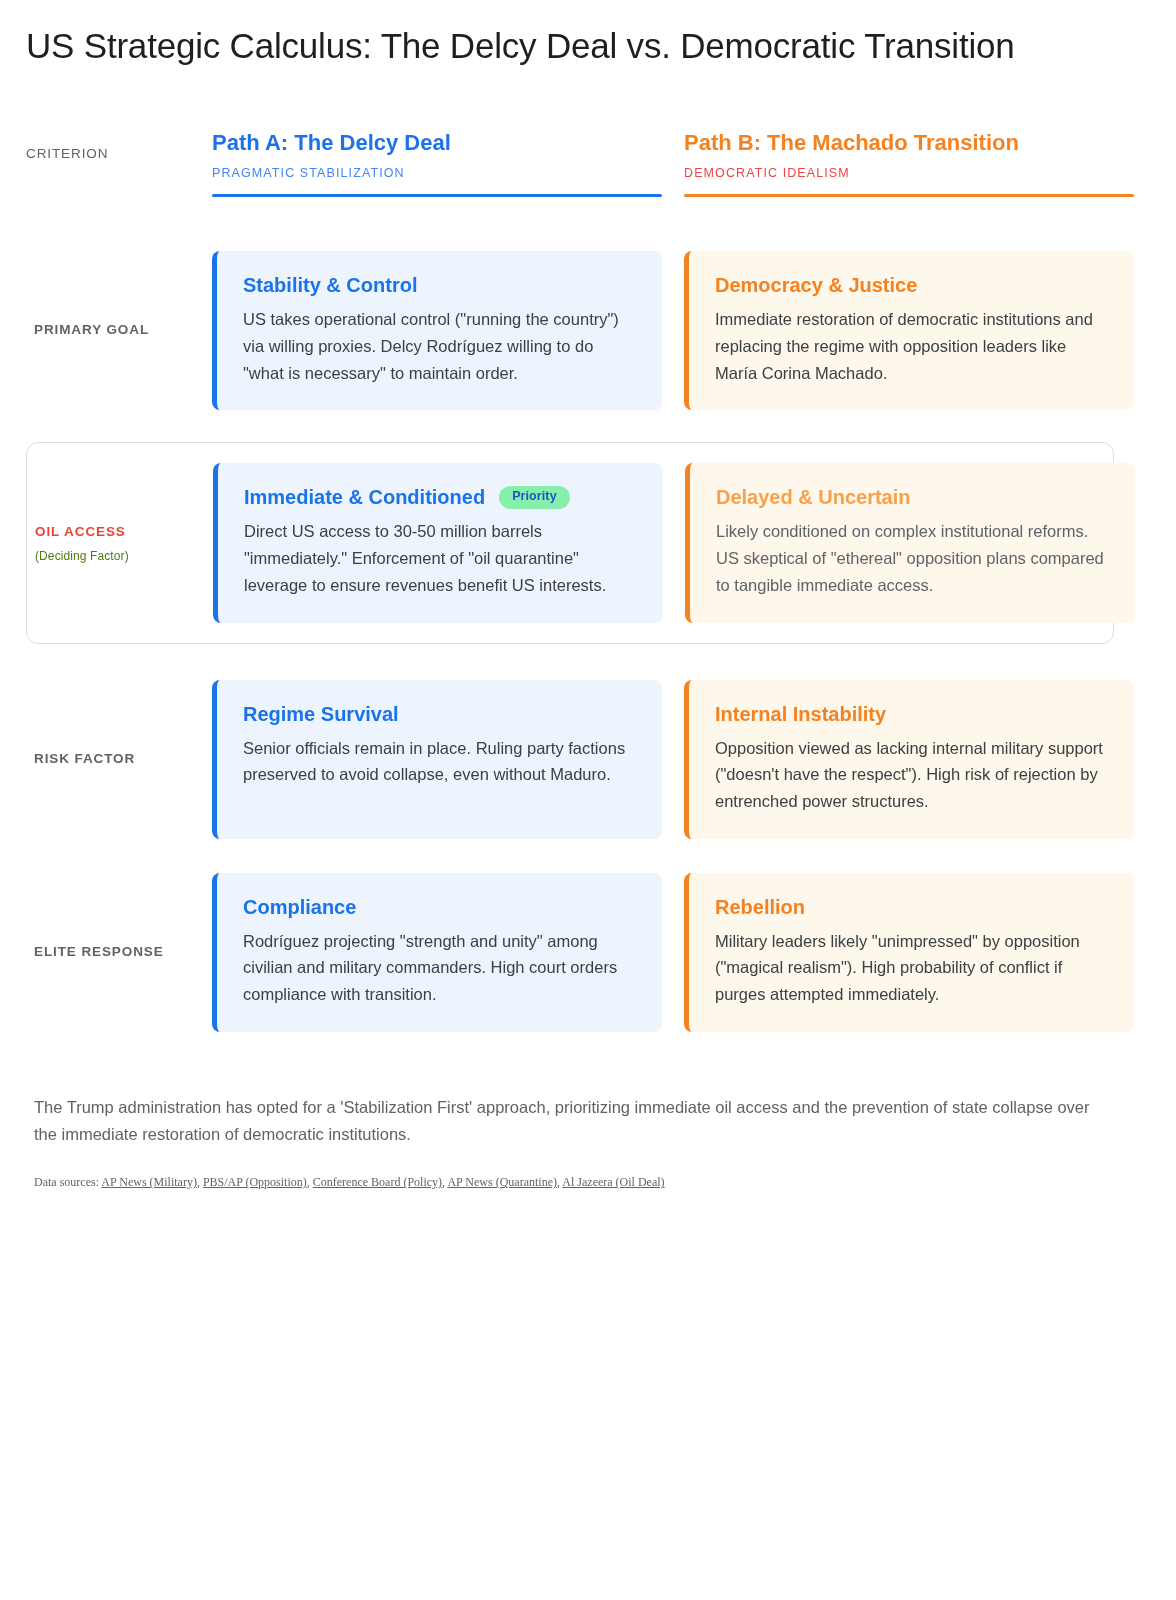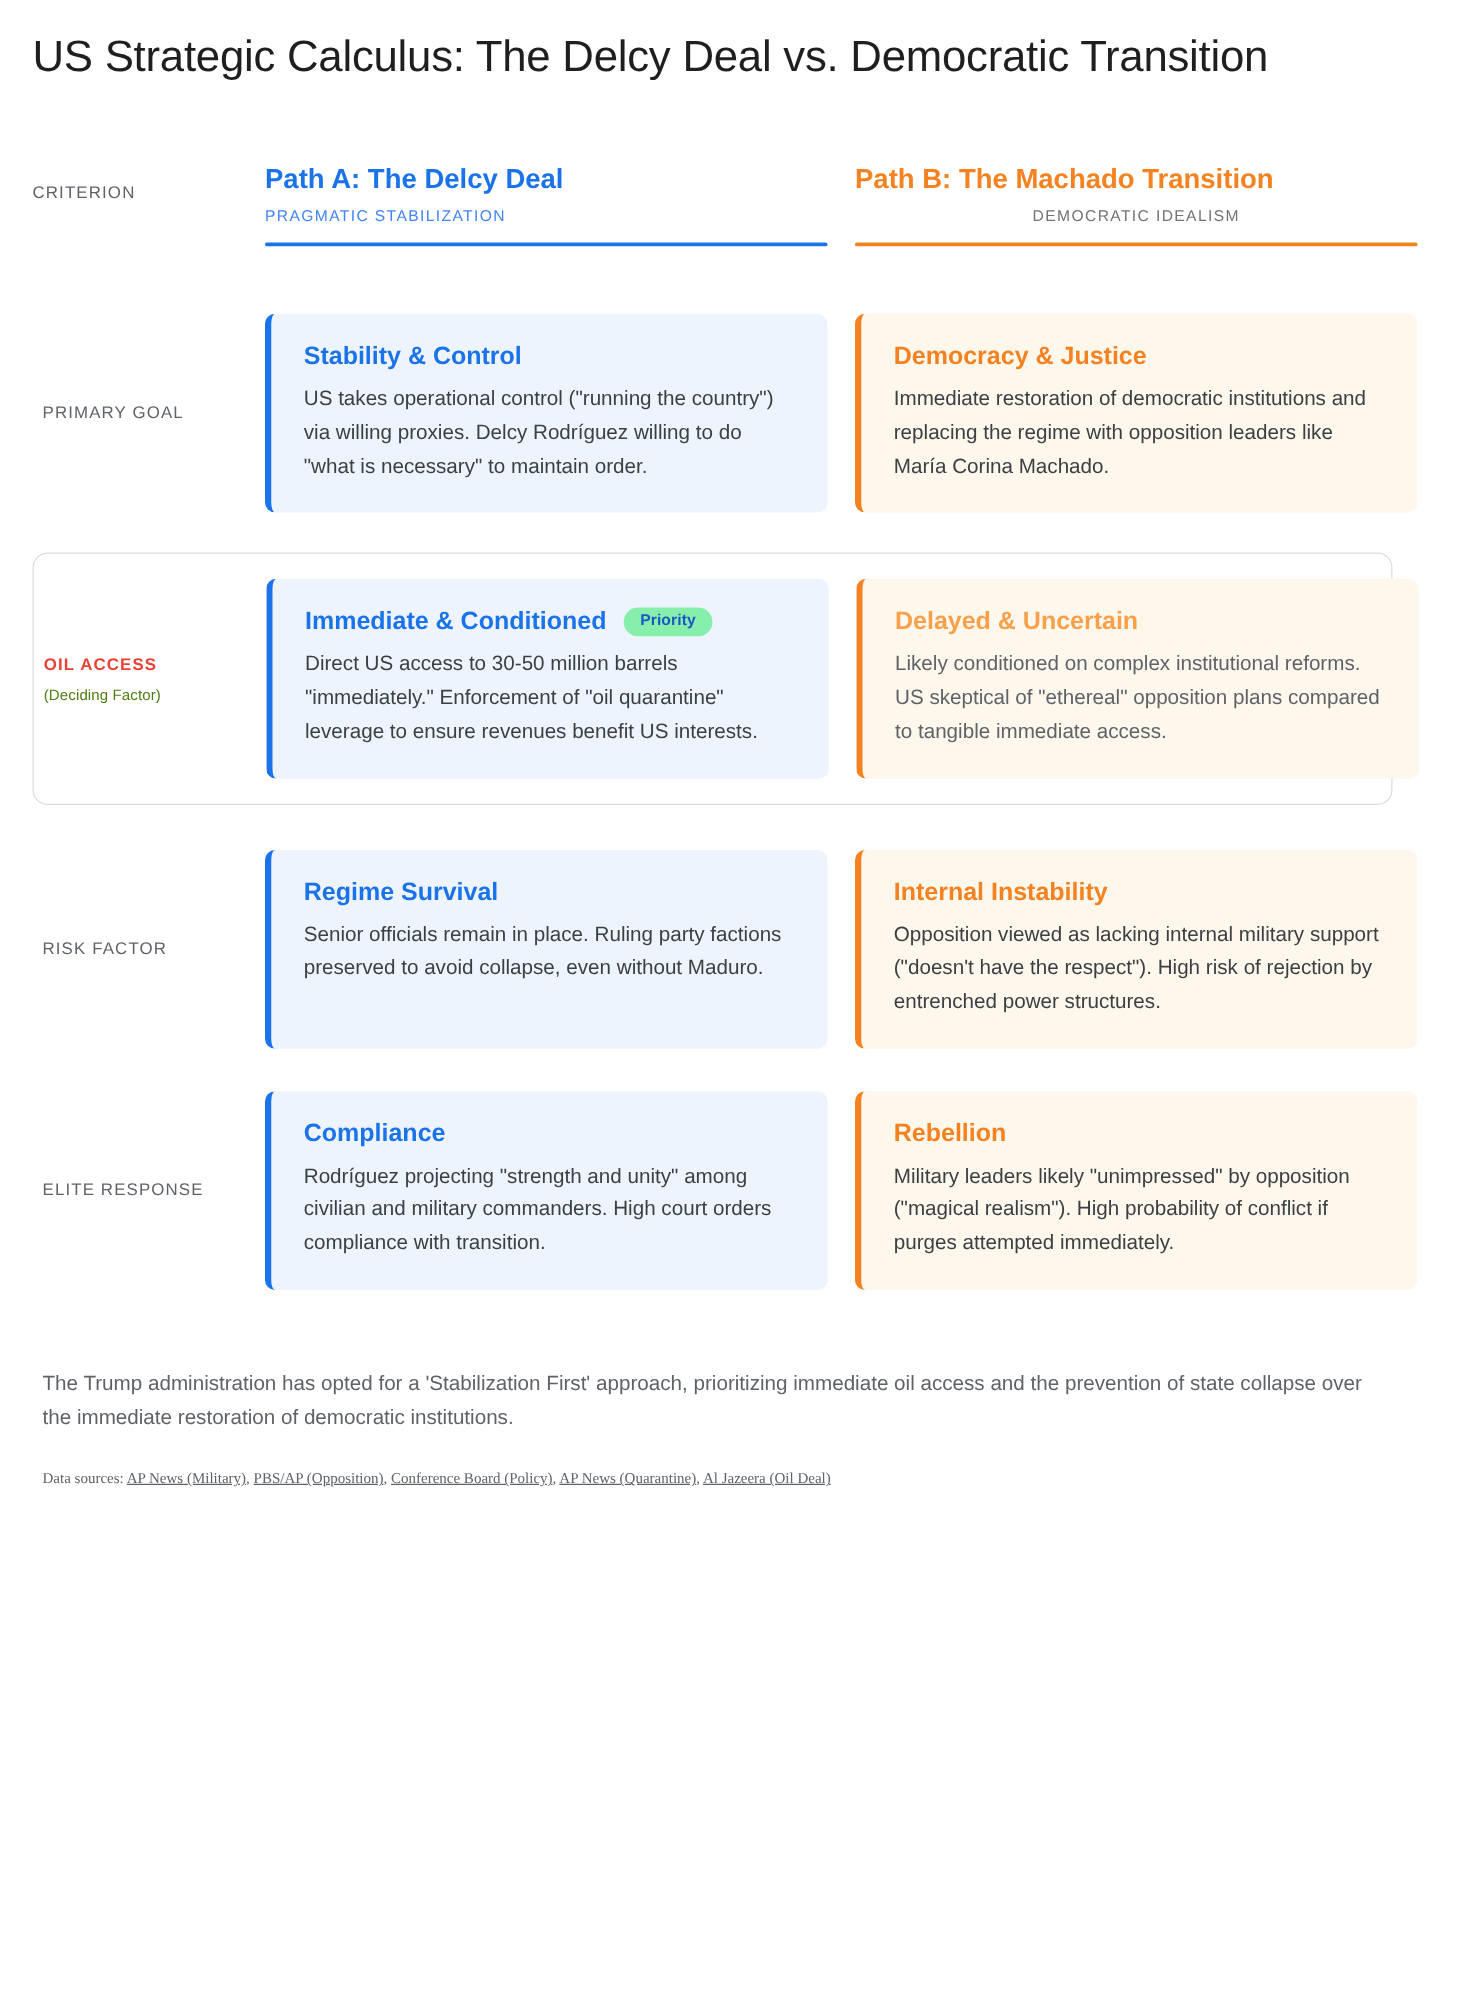--- a/index.html
+++ b/index.html
@@ -79,41 +79,42 @@
   }
   .col-head-rule {
     height: 3px;
     width: 100%;
     border-radius: 2px;
   }
   .col-a .col-head-title { color: #1a73e8; }
   .col-a .col-head-sub   { color: #4285f4; }
   .col-a .col-head-rule  { background: #1a73e8; }
   .col-b .col-head-title { color: #f58220; margin-top: 15px; }
-  .col-b .col-head-sub   { color: #737373; text-align: center; }
+  .col-b .col-head-sub   { color: #ef4444; }
   .col-b .col-head-rule  { background: #f58220; }
 
   
   .data-row {
     position: relative;
     padding: 0;
     margin-bottom: 6px;
   }
   .data-row .crit-cell {
     display: flex;
     flex-direction: column;
     justify-content: center;
     padding: 0 16px 0 8px;
   }
   .crit-label {
     font-size: 13.5px;
     letter-spacing: 0.9px;
     color: #5f6368;
     text-transform: uppercase;
     line-height: 1.55;
+    font-weight: bold;
   }
   .crit-sub {
     font-size: 12px;
     color: #4d7c0f;
     margin-top: 6px;
     letter-spacing: 0.1px;
   }
 
   .cell {
     padding-right: 22px;

